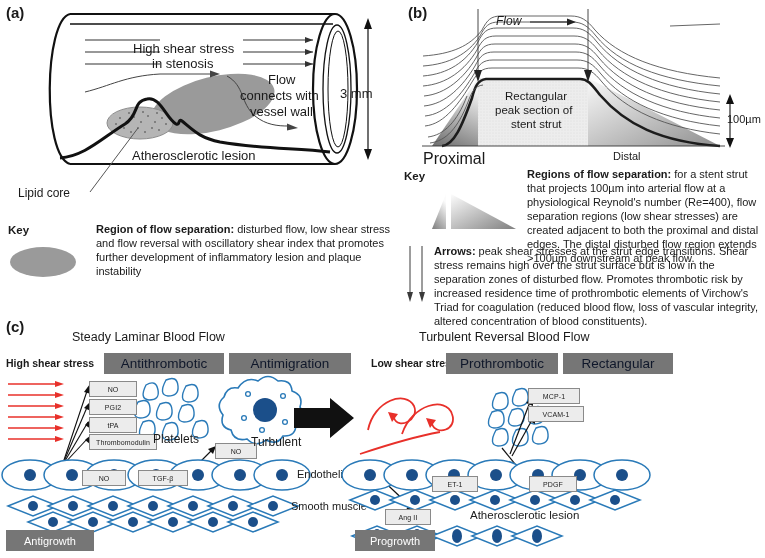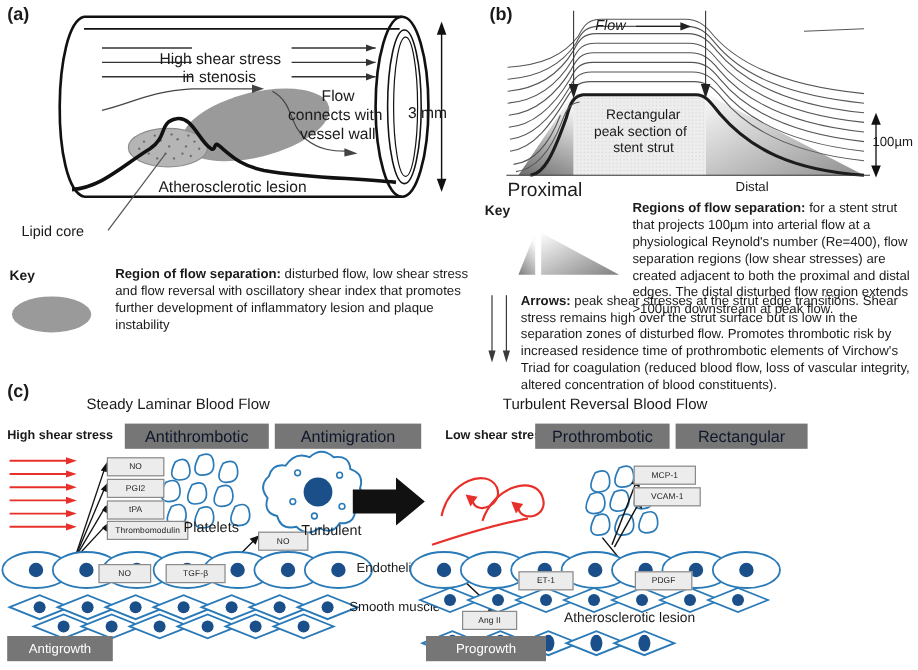--- a/index.html
+++ b/index.html
@@ -465,13 +465,13 @@
 
 <div class="abs molbox" style="left:528px;top:388px;width:50px;height:14px;">MCP-1</div>
 <div class="abs molbox" style="left:528px;top:406px;width:54px;height:14px;">VCAM-1</div>
 <div class="abs molbox" style="left:432px;top:476px;width:44px;height:14px;">ET-1</div>
 <div class="abs molbox" style="left:529px;top:476px;width:46px;height:14px;">PDGF</div>
 <div class="abs molbox" style="left:385px;top:509px;width:44px;height:14px;">Ang II</div>
 
 <div class="abs" style="left:470px;top:509px;font-size:11.5px;">Atherosclerotic lesion</div>
 
 <div class="abs gbox-sm" style="left:6px;top:530px;width:88px;height:21px;">Antigrowth</div>
-<div class="abs gbox-sm" style="left:355px;top:530px;width:100px;height:21px;">Progrowth</div>
+<div class="abs gbox-sm" style="left:355px;top:530px;width:80px;height:21px;">Progrowth</div>
 
 </body></html>

